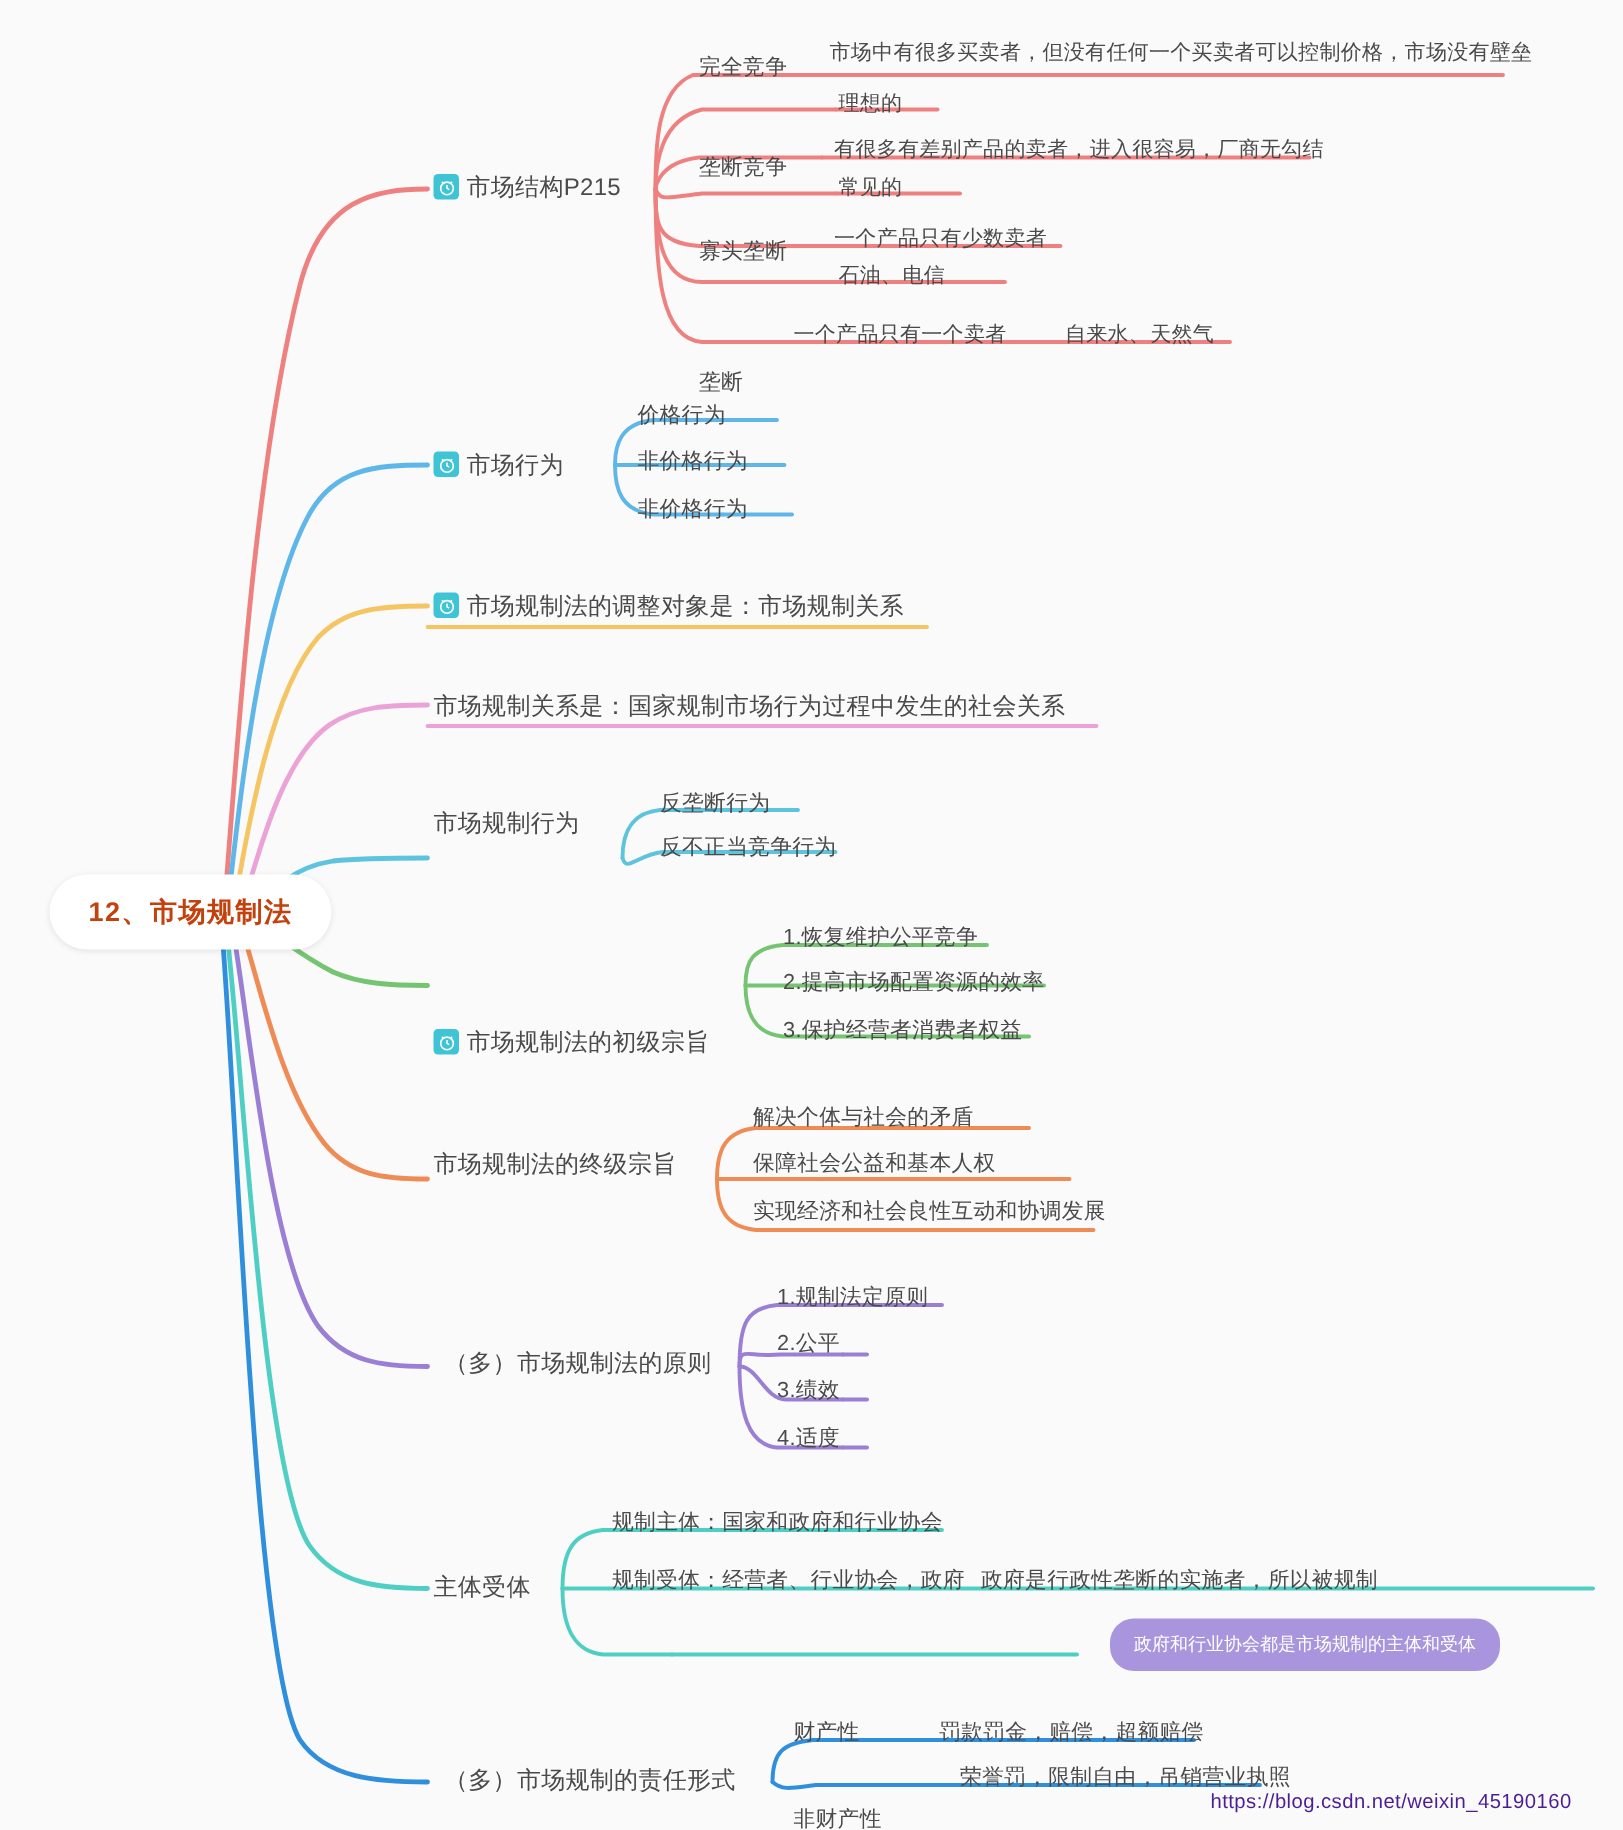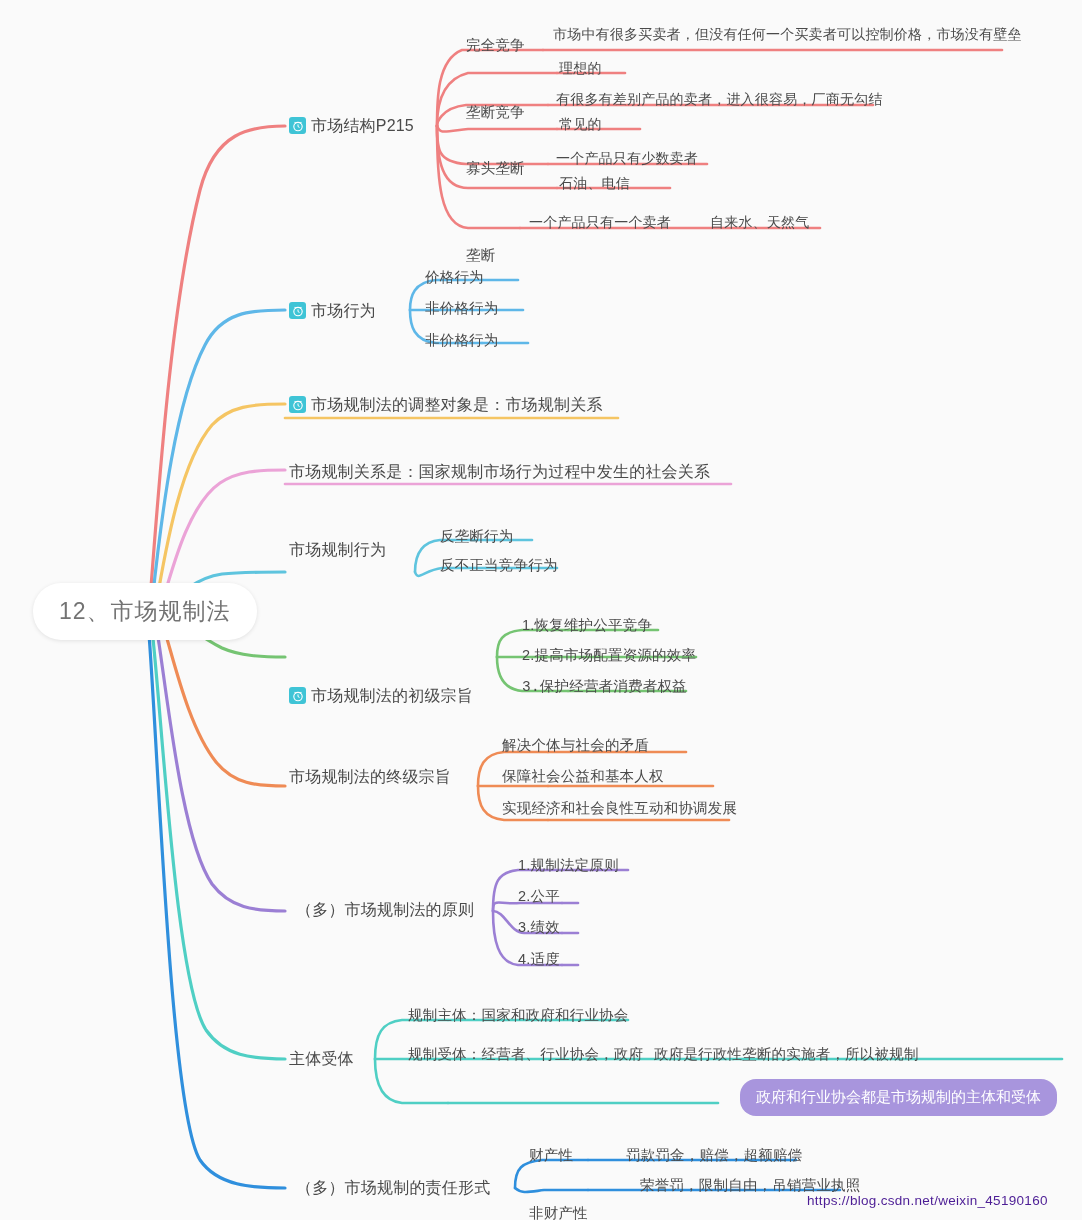--- a/index.html
+++ b/index.html
@@ -37,43 +37,44 @@
   }
   .node.lvl1 { font-size: 16px; }
   .node.lvl2 { font-size: 14.5px; }
   .node.lvl3 { font-size: 14px; }
   .root-node {
     position: absolute;
     background: #ffffff;
     border-radius: 28px;
     box-shadow: 0 1px 4px rgba(0,0,0,0.10);
     padding: 13px 26px;
-    font-size: 23px;
-    color: #737373;
+    font-size: 18px;
+    color: #c2410c;
     white-space: nowrap;
     letter-spacing: 1px;
     z-index: 6;
+    font-weight: bold;
   }
   .clock-icon {
     display: inline-block;
     width: 17px;
     height: 17px;
     background: #3fc4d6;
     border-radius: 3px;
     position: relative;
     vertical-align: -3px;
     margin-right: 5px;
   }
   .clock-icon svg { position:absolute; left:1.5px; top:1.5px; }
   .hl-box {
     position: absolute;
     background: #a895dd;
     border-radius: 16px;
     color: #ffffff;
-    font-size: 15px;
+    font-size: 12px;
     padding: 9px 16px;
     white-space: nowrap;
     z-index: 5;
   }
   .watermark {
     position: absolute;
     color: #4c1d95;
     font-size: 13.5px;
     letter-spacing: 0.3px;
     white-space: nowrap;
@@ -231,21 +232,21 @@
 
   <div class="node lvl1" style="left:289px; top:636px;margin-top:48px;">
     <span class="clock-icon"><svg width="14" height="14" viewBox="0 0 14 14">
           <circle cx="7" cy="7.6" r="4.2" fill="none" stroke="#fff" stroke-width="1.1"></circle>
           <path d="M7 5.4 L7 7.6 L8.5 8.4" stroke="#fff" stroke-width="1" fill="none"></path>
           <path d="M3.6 3.2 L5 4.4 M10.4 3.2 L9 4.4" stroke="#fff" stroke-width="1.1"></path>
         </svg></span><span>市场规制法的初级宗旨</span>
   </div>
   <div class="node lvl2" style="left:522px; top:615px;">1.恢复维护公平竞争</div>
   <div class="node lvl2" style="left:522px; top:645px;">2.提高市场配置资源的效率</div>
-  <div class="node lvl2" style="left:522px; top:677px;font-family:Liberation Mono, monospace;">3.保护经营者消费者权益</div>
+  <div class="node lvl2" style="left:522px; top:677px;">3.保护经营者消费者权益</div>
 
   <div class="node lvl1" style="left:289px; top:765px;">市场规制法的终级宗旨</div>
   <div class="node lvl2" style="left:502px; top:735px;text-align:right;">解决个体与社会的矛盾</div>
   <div class="node lvl2" style="left:502px; top:766px;">保障社会公益和基本人权</div>
   <div class="node lvl2" style="left:502px; top:798px;">实现经济和社会良性互动和协调发展</div>
 
   <div class="node lvl1" style="left:296px; top:898px;">（多）市场规制法的原则</div>
   <div class="node lvl2" style="left:518px; top:855px;">1.规制法定原则</div>
   <div class="node lvl2" style="left:518px; top:886px;">2.公平</div>
   <div class="node lvl2" style="left:518px; top:917px;">3.绩效</div>

